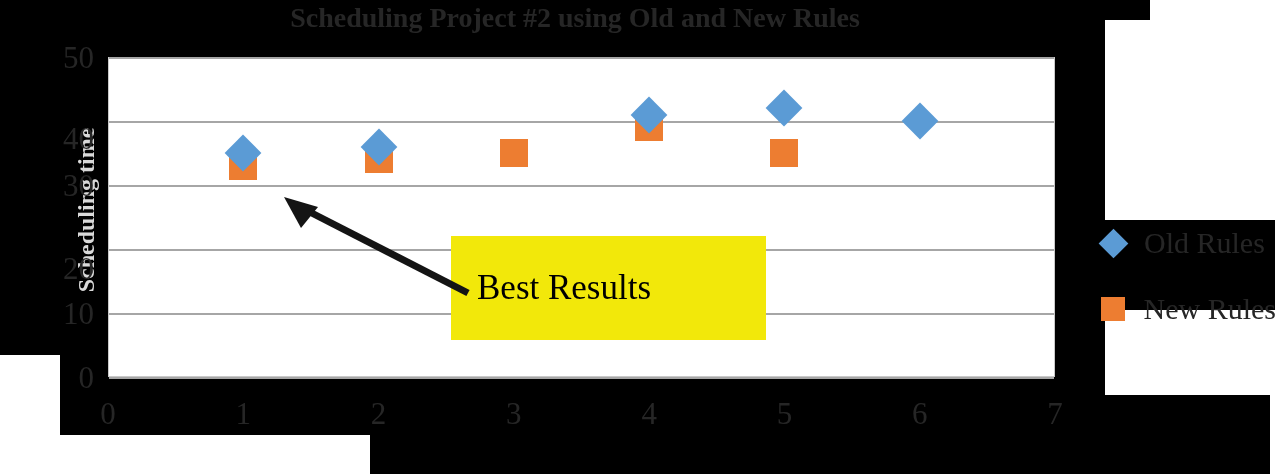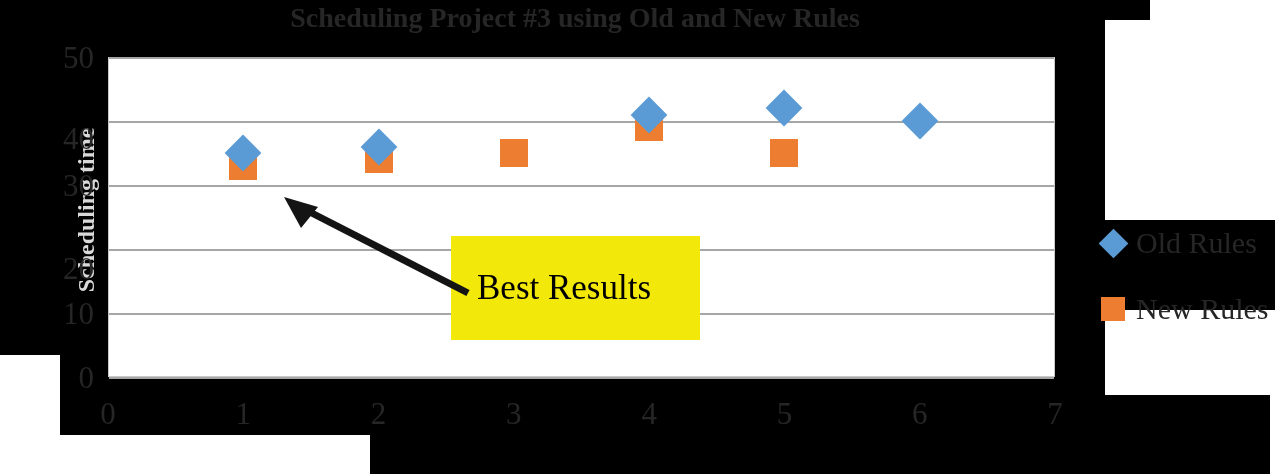--- a/index.html
+++ b/index.html
@@ -130,29 +130,29 @@
   }
   .lg-square {
     width: 24px;
     height: 24px;
     background: #ed7d31;
   }
   .legend-label {
     font-size: 30px;
     color: #262626;
     white-space: nowrap;
-    margin-left: 6px;
+    margin-left: 14px;
   }
 
   
   #annotation-box {
     position: absolute;
     left: 451px;
     top: 236px;
-    width: 249px;
+    width: 315px;
     height: 104px;
     background: #f2e80a;
     display: flex;
     align-items: center;
     justify-content: flex-start;
   }
   #annotation-text {
     font-size: 35px;
     color: #000000;
     padding-left: 26px;
@@ -172,21 +172,21 @@
 
 <div id="stage">
 
   <div class="blk" style="left:0px;  top:0px;   width:1150px; height:20px;"></div>
   <div class="blk" style="left:0px;  top:20px;  width:1105px; height:335px;"></div>
   <div class="blk" style="left:60px; top:355px; width:1045px; height:45px;"></div>
   <div class="blk" style="left:60px; top:395px; width:1210px; height:40px;"></div>
   <div class="blk" style="left:370px; top:430px; width:900px; height:44px;"></div>
   <div class="blk" style="left:1105px; top:220px; width:170px; height:90px;"></div>
 
-  <div id="chart-title">Scheduling Project #3 using Old and New Rules</div>
+  <div id="chart-title">Scheduling Project #2 using Old and New Rules</div>
 
   <div id="y-axis-title">Scheduling time</div>
 
   <div id="plot-area">
       <div class="gridline" style="top: 319px;"></div>
       <div class="gridline" style="top: 255px;"></div>
       <div class="gridline" style="top: 191px;"></div>
       <div class="gridline" style="top: 127px;"></div>
       <div class="gridline" style="top: 63px;"></div>
       <div class="gridline" style="top: -1px;"></div>

